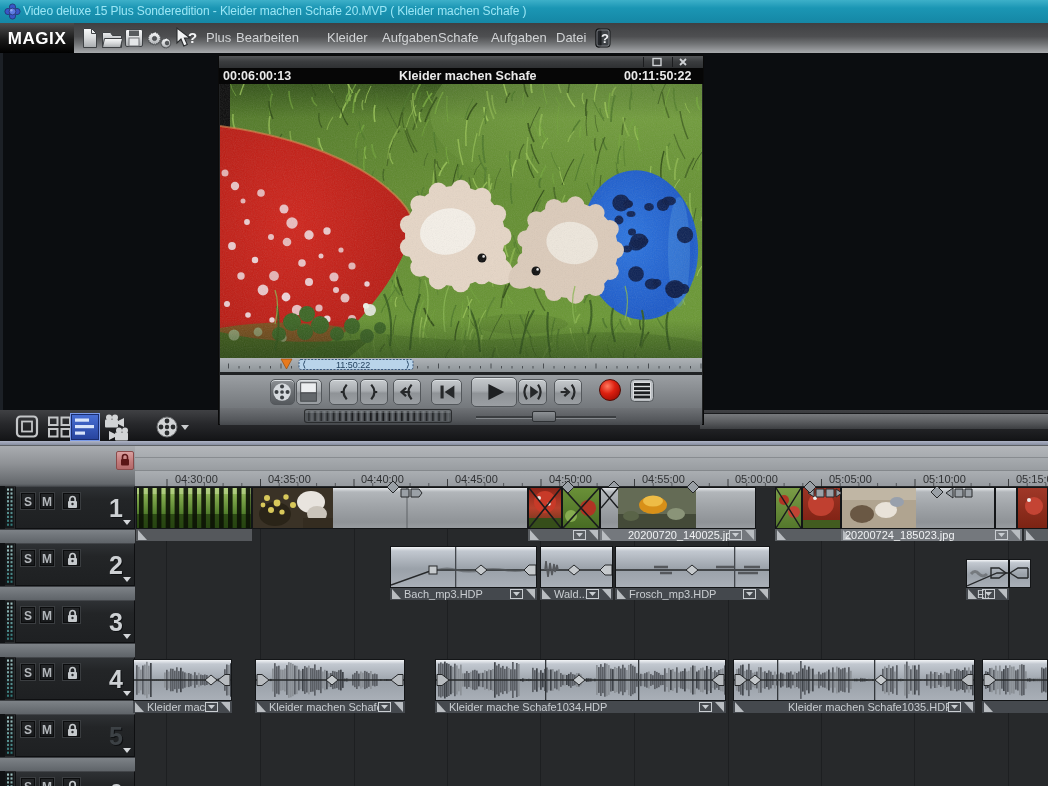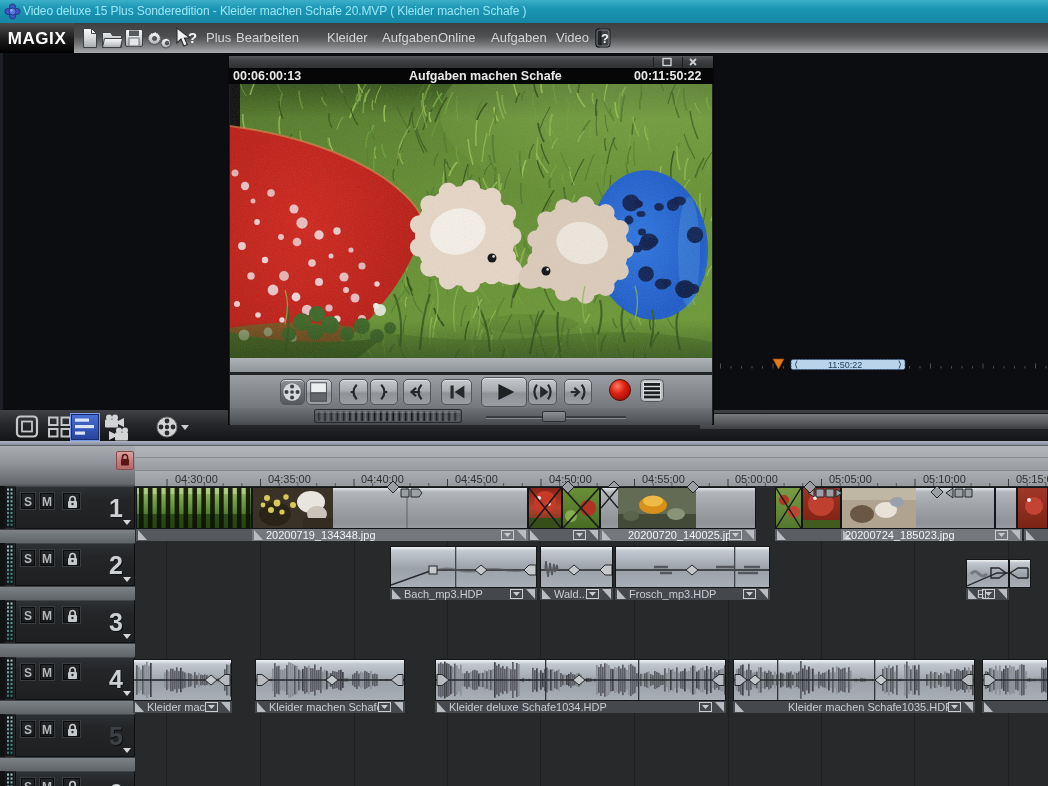--- a/index.html
+++ b/index.html
@@ -11,21 +11,21 @@
  background:linear-gradient(#3db0c9,#1b96b4 35%,#1587a5);}
 #titletxt{left:23px;top:4px;color:#9ae6f5;font-size:12px;letter-spacing:-0.1px;}
 
 #menubar{left:0;top:23px;width:1048px;height:30px;
  background:linear-gradient(#3f4042,#4e4f51 45%,#727476 70%,#96989b 90%,#a9abae);}
 #magix{left:0;top:23px;width:74px;height:30px;background:linear-gradient(#4c4c4c,#1a1a1a 55%,#000);
  color:#fff;font-weight:bold;font-size:17px;text-align:center;line-height:31px;letter-spacing:0.6px;}
 .menuitem{top:30px;color:#d2d4d6;font-size:13px;}
 
 
-#monitor{left:228px;top:55px;width:486px;height:370px;background:#202224;border:1px solid #0a0a0a;z-index:5;text-align:right;}
+#monitor{left:218px;top:55px;width:486px;height:370px;background:#202224;border:1px solid #0a0a0a;z-index:5;}
 #montitle{left:0;top:0;width:484px;height:12px;
  background:linear-gradient(#55575a,#3b3d3f 45%,#2e3032);}
 #montc{left:0;top:12px;width:484px;height:16px;background:#060606;color:#e9e9e9;font-size:12.5px;font-weight:bold;}
 #video{left:1px;top:28px;width:482px;height:274px;background:#244012;overflow:hidden;}
 #scrub{left:1px;top:302px;width:482px;height:14px;background:linear-gradient(#b0b4b8,#9aa0a4 60%,#8f9599);}
 #transport{left:1px;top:319px;width:482px;height:33px;
  background:linear-gradient(#9b9fa3,#8b8f93 40%,#74787c);}
 #jogrow{left:1px;top:352px;width:482px;height:17px;background:linear-gradient(#6f7276,#55585c 70%,#45484c);}
 .tbtn{position:absolute;top:4px;height:26px;border-radius:5px;
  background:linear-gradient(#c6cacd,#a9adb1 45%,#8f9397 55%,#9b9fa3);
@@ -81,23 +81,23 @@
       </g>
 <circle cx="7.4" cy="7.3" r="1.2" fill="#8fa8f0" stroke="none"></circle>
     </svg>
     <div id="titletxt" class="abs">Video deluxe 15 Plus Sonderedition - Kleider machen Schafe 20.MVP ( Kleider machen Schafe )</div>
     <div id="menubar" class="abs"></div>
     <div id="magix" class="abs">MAGIX</div>
     <div class="menuitem abs" style="left:206px">Plus</div>
     <div class="menuitem abs" style="left:236px">Bearbeiten</div>
     <div class="menuitem abs" style="left:327px">Kleider</div>
     <div class="menuitem abs" style="left:382px">Aufgaben</div>
-    <div class="menuitem abs" style="left:438px">Online</div>
+    <div class="menuitem abs" style="left:438px">Schafe</div>
     <div class="menuitem abs" style="left:491px">Aufgaben</div>
-    <div class="menuitem abs" style="left:556px">Video</div>
+    <div class="menuitem abs" style="left:556px">Datei</div>
     <svg class="abs" style="left:80px;top:26px" width="122" height="25" viewBox="0 0 122 25">
 <defs>
         <linearGradient id="ig" x1="0" y1="0" x2="0" y2="1">
 <stop offset="0" stop-color="#fafbfc"></stop>
           <stop offset="0.5" stop-color="#d8dadc"></stop>
           <stop offset="1" stop-color="#a8abae"></stop>
         </linearGradient>
 <linearGradient id="ig2" x1="0" y1="0" x2="0" y2="1">
 <stop offset="0" stop-color="#eceef0"></stop>
           <stop offset="1" stop-color="#8e9194"></stop>
@@ -132,21 +132,21 @@
       <div id="montitle" class="abs"></div>
       <svg class="abs" style="left:424px;top:0px" width="60" height="12" viewBox="0 0 60 12">
 <rect x="0" y="0" width="60" height="12" fill="none"></rect>
 <line x1="0.5" y1="1" x2="0.5" y2="11" stroke="#1b1c1e"></line>
 <line x1="29.5" y1="1" x2="29.5" y2="11" stroke="#1b1c1e"></line>
 <rect x="10" y="2.5" width="8" height="7" fill="none" stroke="#cfd2d5" stroke-width="1.4"></rect>
 <path d="M37 3 l6 6 M43 3 l-6 6" stroke="#cfd2d5" stroke-width="1.8"></path>
       </svg>
       <div id="montc" class="abs">
         <span class="abs" style="left:4px;top:1px">00:06:00:13</span>
-        <span class="abs" style="left:180px;top:1px">Aufgaben machen Schafe</span>
+        <span class="abs" style="left:180px;top:1px">Kleider machen Schafe</span>
         <span class="abs" style="left:405px;top:1px">00:11:50:22</span>
       </div>
       <svg id="video" class="abs" width="482" height="274" viewBox="0 0 482 274">
 <defs>
 <linearGradient id="grass" x1="0" y1="0" x2="0.6" y2="1">
 <stop offset="0" stop-color="#4d7425"></stop>
             <stop offset="0.45" stop-color="#608a2e"></stop>
             <stop offset="1" stop-color="#699733"></stop>
           </linearGradient>
 <radialGradient id="shroom" cx="0.38" cy="0.42" r="0.8">
@@ -1408,29 +1408,20 @@
           <circle cx="29" cy="24" r="2.6"></circle>
           <circle cx="40" cy="17" r="3"></circle>
           <circle cx="10" cy="17" r="2.4"></circle>
         </g>
 <ellipse cx="58" cy="14" rx="14" ry="11" fill="#e8e4de"></ellipse>
         <ellipse cx="64" cy="26" rx="10" ry="8" fill="#cac4ba"></ellipse>
 <rect x="50" y="30" width="30" height="10" fill="#342c20"></rect>
 <line x1="154" y1="0" x2="154" y2="40" stroke="#5e6266"></line>
 </svg>
     </div>
-    <div class="abs" style="left:252px;top:529px;width:276px;height:12px;background:#74787d">
-      <div class="abs" style="left:2px;top:1px;width:0;height:0;border-left:9px solid #b9bdc1;border-top:10px solid transparent"></div>
-      <div class="lbl" style="left:14px;top:0px;color:#f0f2f4;width:236px">20200719_134348.jpg</div>
-      <svg class="abs" style="right:14px;top:1px" width="13" height="10" viewBox="0 0 13 10">
-<rect x="0.5" y="0.5" width="12" height="9" fill="none" stroke="#c9cdd1"></rect>
-<path d="M3 3 l3.5 4 3.5 -4 z" fill="#c9cdd1"></path>
-      </svg>
-      <div class="abs" style="right:2px;top:1px;width:0;height:0;border-right:9px solid #b9bdc1;border-bottom:10px solid transparent"></div>
-    </div>
     <svg class="abs" style="left:399px;top:487px" width="24" height="12" viewBox="0 0 24 12">
 <path d="M2 2 h8 v8 h-8 z M12 2 h8 l3 4 -3 4 h-8 z" fill="#9aa0a6" stroke="#26282a"></path>
     </svg>
     <svg class="abs" style="left:386px;top:480px" width="14" height="14">
       <path d="M7 1 L13 7 L7 13 L1 7 Z" fill="#9aa0a6" stroke="#26282a"></path>
     </svg>
     <div class="clip abs" style="left:528px;top:487px;width:34px;height:42px;background:linear-gradient(#8c2418,#b8402c 50%,#5c3418)">
 <svg width="32" height="40" style="position:absolute">
         <circle cx="16" cy="14" r="11" fill="#c83a28"></circle>
 <circle cx="10" cy="10" r="2" fill="#f0e4e0"></circle>
@@ -1919,21 +1910,21 @@
         <path d="M0 20 h289" stroke="#26282a" stroke-width="1.4"></path>
         <rect x="109" y="0" width="1.3" height="40" fill="#33373b"></rect>
         <rect x="202" y="0" width="1.3" height="40" fill="#33373b"></rect>
         <path d="M143 15 l6 5 -6 5 -6 -5 z" fill="#c6cacd" stroke="#26282a"></path>
         <path d="M288 14.5 h-5 l-7 5.5 7 5.5 h5 z" fill="#b8bcc0" stroke="#26282a"></path>
         <path d="M1 14.5 h5 l7 5.5 -7 5.5 h-5 z" fill="#b8bcc0" stroke="#26282a"></path>
       </svg>
     </div>
     <div class="abs" style="left:435px;top:701px;width:291px;height:12px;background:#45494e">
       <div class="abs" style="left:2px;top:1px;width:0;height:0;border-left:9px solid #b9bdc1;border-top:10px solid transparent"></div>
-      <div class="lbl" style="left:14px;top:0px;color:#c9cdd1;width:251px">Kleider deluxe Schafe1034.HDP</div>
+      <div class="lbl" style="left:14px;top:0px;color:#c9cdd1;width:251px">Kleider mache Schafe1034.HDP</div>
       <svg class="abs" style="right:14px;top:1px" width="13" height="10" viewBox="0 0 13 10">
 <rect x="0.5" y="0.5" width="12" height="9" fill="none" stroke="#c9cdd1"></rect>
 <path d="M3 3 l3.5 4 3.5 -4 z" fill="#c9cdd1"></path>
       </svg>
       <div class="abs" style="right:2px;top:1px;width:0;height:0;border-right:9px solid #b9bdc1;border-bottom:10px solid transparent"></div>
     </div>
     <div class="clip abs bluebody" style="left:733px;top:659px;width:242px;height:42px">
       <svg width="240" height="40" viewBox="0 0 240 40" style="position:absolute">
         <rect x="2.0" y="9.2" width="1.7" height="21.5" fill="#8b9096"></rect>
         <rect x="4.0" y="8.4" width="1.7" height="23.2" fill="#5b5f65"></rect>

